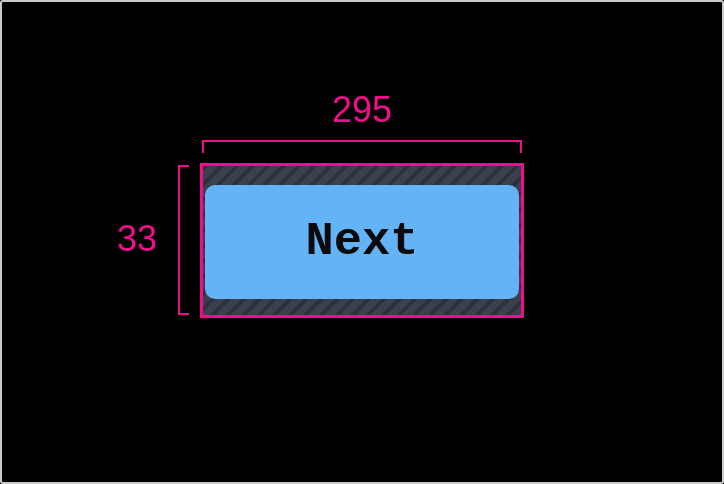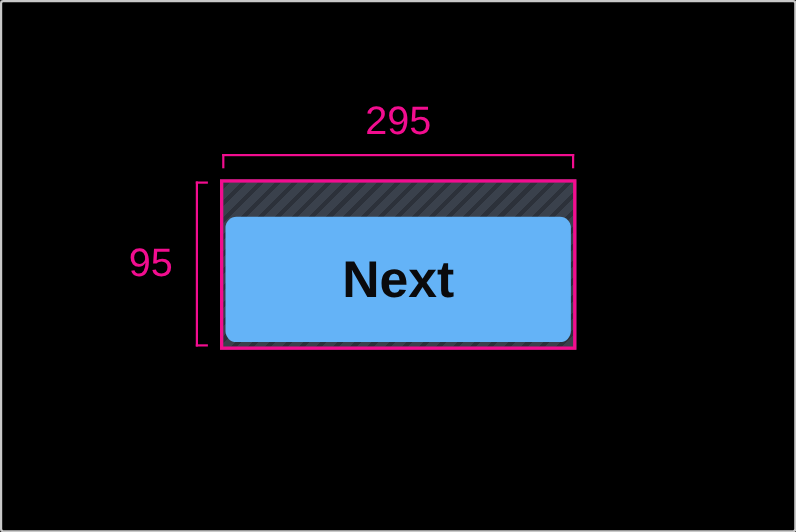--- a/index.html
+++ b/index.html
@@ -49,30 +49,29 @@
   }
 
   .next-button {
     width: 100%;
     height: 100%;
     box-sizing: border-box;
     border: none;
     border-radius: 10px;
     background: var(--button-fill, #64B3F7);
     color: var(--button-text, #0A0A0C);
-    font-family: Liberation Sans, sans-serif;
+    font-family: Liberation Mono, monospace;
     font-size: 47px;
     font-weight: 600;
     line-height: 1;
     display: flex;
     align-items: center;
     justify-content: center;
     padding-bottom: 2px;
     cursor: pointer;
-    margin-top: 12px;
   }
 
   
   .dim-label {
     position: absolute;
     color: var(--accent, #F20D8F);
     font-size: 36px;
     font-weight: 400;
     line-height: 36px;
   }
@@ -115,21 +114,21 @@
 </head>
 <body>
 
 <div class="frame">
   <div class="canvas">
 
     <div class="dim-label width-label">295</div>
 
     <div class="width-bracket"></div>
 
-    <div class="dim-label height-label">95</div>
+    <div class="dim-label height-label">33</div>
 
     <div class="height-bracket"></div>
 
     <div class="measured-region">
       <div class="next-button" role="button">Next</div>
     </div>
 
   </div>
 </div>
 

